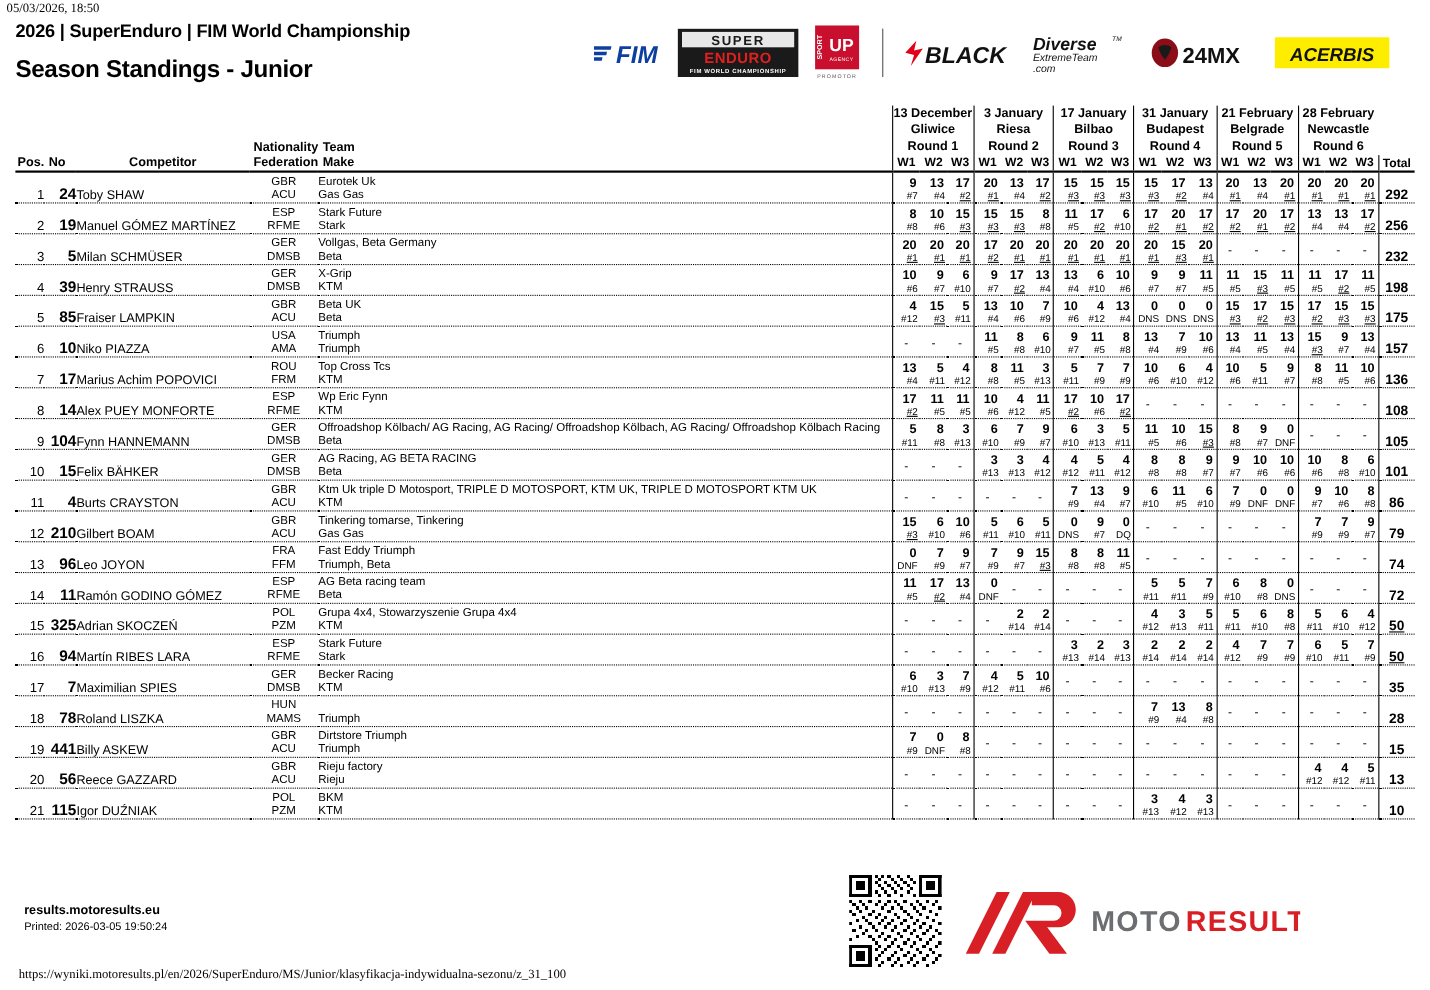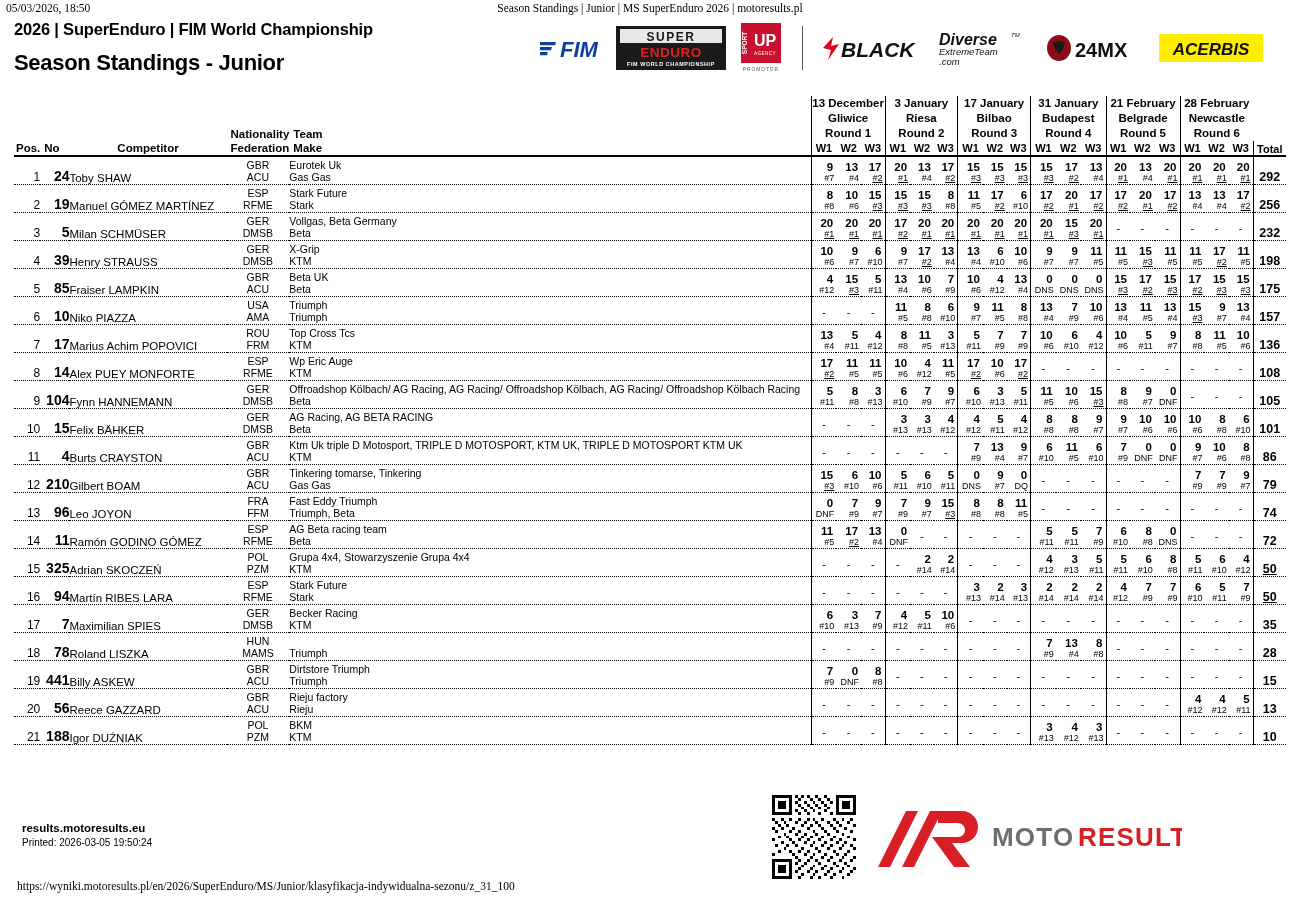--- a/index.html
+++ b/index.html
@@ -138,21 +138,20 @@
     margin-top: 20px;
   }
 </style>
 </head>
 <body>
 
 <div class="page">
 
   <div class="print-hdr">
     <span class="ph-left">05/03/2026, 18:50</span>
-    <span class="ph-center">Season Standings | Junior | MS SuperEnduro 2026 | motoresults.pl</span>
   </div>
 
   <div class="title-wrap">
     <div class="title-1">2026 | SuperEnduro | FIM World Championship</div>
     <div class="title-2">Season Standings - Junior</div>
   </div>
 
   <div class="logos">
 
     <div class="logo-box lg-fim">
@@ -881,21 +880,21 @@
             <span class="pts">10</span>
             <span class="rk">#6</span>
           </td>
           <td class="c-total"><span class="tv">136</span></td>
         </tr>
         <tr class="drow">
           <td class="c-pos">8</td>
           <td class="c-no">14</td>
           <td class="c-name">Alex PUEY MONFORTE</td>
           <td class="c-nat"><span class="two-line"><span class="ln1 nat-code">ESP</span><span class="ln2 nat-code">RFME</span></span></td>
-          <td class="c-team"><span class="two-line"><span class="ln1 team-txt">Wp Eric Auge</span><span class="ln2 team-txt">KTM</span></span></td>
+          <td class="c-team"><span class="two-line"><span class="ln1 team-txt">Wp Eric Fynn</span><span class="ln2 team-txt">KTM</span></span></td>
           <td class="sc w1">
             <span class="pts">17</span>
             <span class="rk u">#2</span>
           </td>
           <td class="sc">
             <span class="pts">11</span>
             <span class="rk">#5</span>
           </td>
           <td class="sc">
             <span class="pts">11</span>
@@ -1804,21 +1803,21 @@
             <span class="rk">#12</span>
           </td>
           <td class="sc">
             <span class="pts">5</span>
             <span class="rk">#11</span>
           </td>
           <td class="c-total"><span class="tv">13</span></td>
         </tr>
         <tr class="drow">
           <td class="c-pos">21</td>
-          <td class="c-no">188</td>
+          <td class="c-no">115</td>
           <td class="c-name">Igor DUŹNIAK</td>
           <td class="c-nat"><span class="two-line"><span class="ln1 nat-code">POL</span><span class="ln2 nat-code">PZM</span></span></td>
           <td class="c-team"><span class="two-line"><span class="ln1 team-txt">BKM</span><span class="ln2 team-txt">KTM</span></span></td>
           <td class="sc w1">
             <span class="dash">-</span>
           </td>
           <td class="sc">
             <span class="dash">-</span>
           </td>
           <td class="sc">

